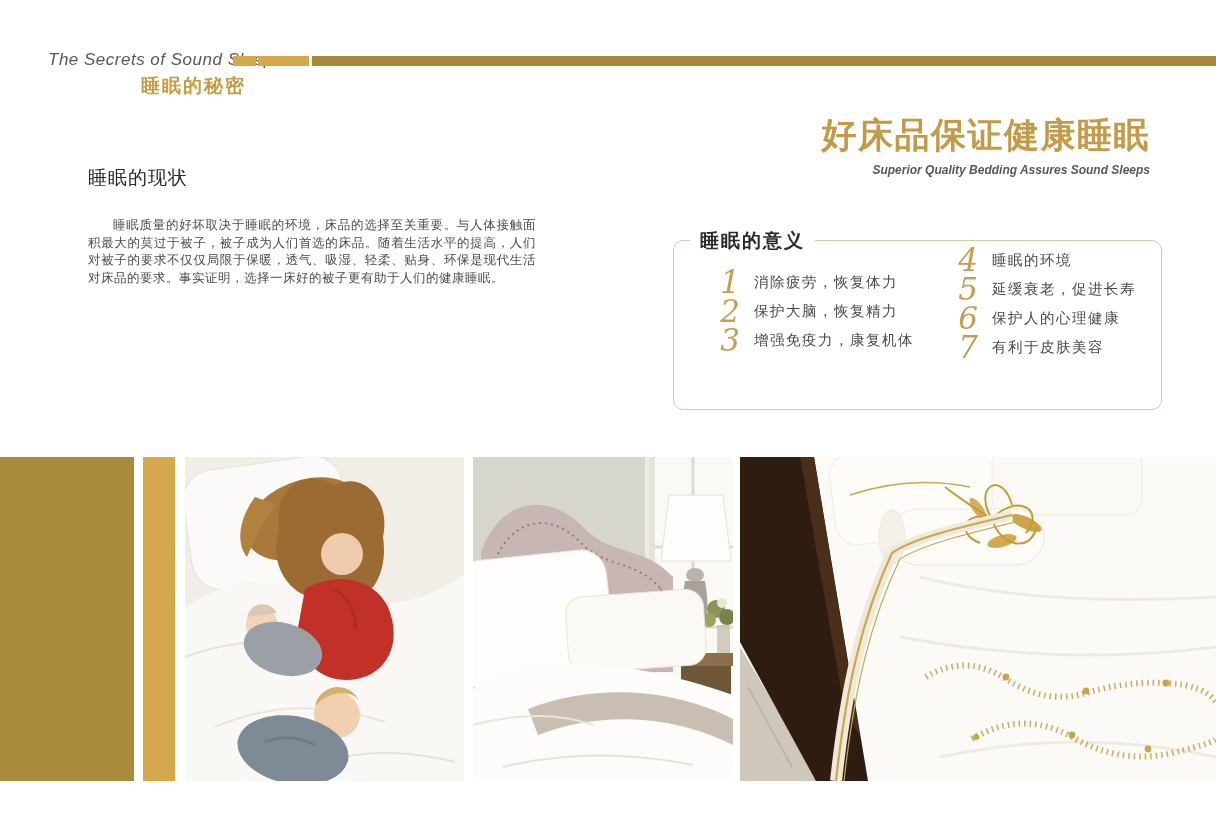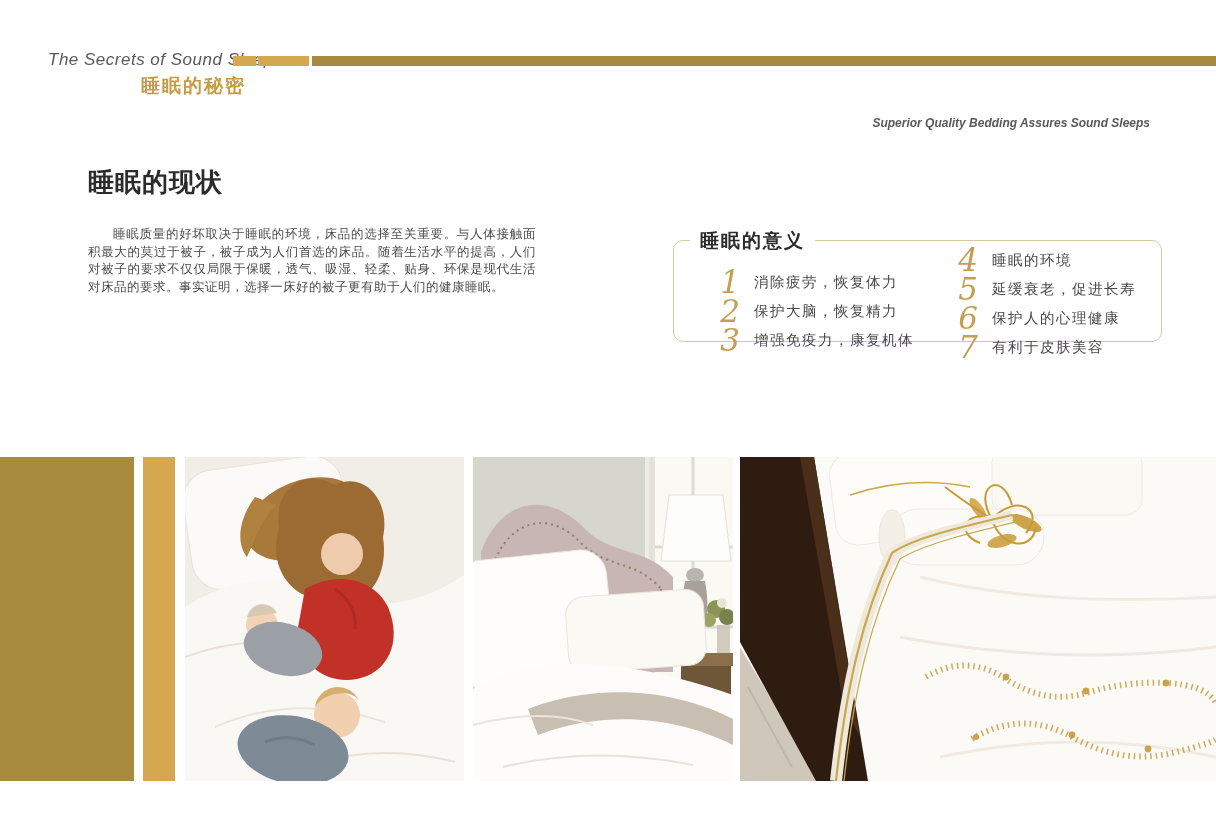--- a/index.html
+++ b/index.html
@@ -26,26 +26,26 @@
   .bar-3{left:312px;width:904px;background:var(--gold_dark);}
   .brand-cn{position:absolute;left:112px;top:73px;font-size:19px;font-weight:700;color:#C69C44;letter-spacing:2px;padding-left:29px;}
 
   
   .headline{position:absolute;right:66px;top:112px;text-align:right;}
   .headline-cn{font-size:35px;font-weight:700;color:var(--gold_text);letter-spacing:1.5px;white-space:nowrap;}
   .headline-en{margin-top:4px;font-size:12px;font-style:italic;font-weight:600;color:var(--text_gray);white-space:nowrap;}
 
   
   .left-col{position:absolute;left:88px;top:165px;width:448px;}
-  .sec-heading{font-size:26px;font-weight:700;color:var(--text_dark);letter-spacing:1px;}
+  .sec-heading{font-size:19px;font-weight:400;color:var(--text_dark);letter-spacing:1px;}
   .sec-body{margin-top:9px;font-size:12.5px;line-height:17.5px;color:var(--text_body);text-align:justify;text-indent:2em;letter-spacing:.5px;}
   .sec + .sec{margin-top:26px;}
 
   
-  .meaning-box{position:absolute;left:673px;top:240px;width:489px;height:102px;border:1px solid var(--box_border);border-radius:10px;}
+  .meaning-box{position:absolute;left:673px;top:240px;width:489px;height:170px;border:1px solid var(--box_border);border-radius:10px;}
   .meaning-title{position:absolute;top:-13px;left:16px;background:#ffffff;padding:0 10px;font-size:19px;font-weight:700;color:var(--text_dark);letter-spacing:2px;white-space:nowrap;}
   .m-col{position:absolute;top:0;left:0;}
   .m-col-left{left:42px;top:27px;}
   .m-col-right{left:280px;top:5px;}
   .m-item{display:flex;align-items:center;height:29px;}
   .m-num{font-family:"DejaVu Serif", serif;font-style:italic;font-size:31px;color:var(--number_gold);width:28px;text-align:center;line-height:29px;flex:0 0 auto;}
   .m-label{margin-left:10px;font-size:14.5px;color:var(--text_body);letter-spacing:1.5px;white-space:nowrap;}
 
   
   .strip{position:absolute;left:0;top:457px;height:324px;width:1216px;}
@@ -63,20 +63,21 @@
 
 <div class="page">
 
   <div class="brand-en">The Secrets of Sound Sleeps</div>
   <div class="bar bar-1"></div>
   <div class="bar bar-2"></div>
   <div class="bar bar-3"></div>
   <div class="brand-cn">睡眠的秘密</div>
 
   <div class="headline">
+    <div class="headline-cn">好床品保证健康睡眠</div>
     <div class="headline-en">Superior Quality Bedding Assures Sound Sleeps</div>
   </div>
 
   <div class="left-col">
     <div class="sec">
       <div class="sec-heading">睡眠的现状</div>
     </div>
     <div class="sec">
       <p class="sec-body">睡眠质量的好坏取决于睡眠的环境，床品的选择至关重要。与人体接触面积最大的莫过于被子，被子成为人们首选的床品。随着生活水平的提高，人们对被子的要求不仅仅局限于保暖，透气、吸湿、轻柔、贴身、环保是现代生活对床品的要求。事实证明，选择一床好的被子更有助于人们的健康睡眠。</p>
     </div>

